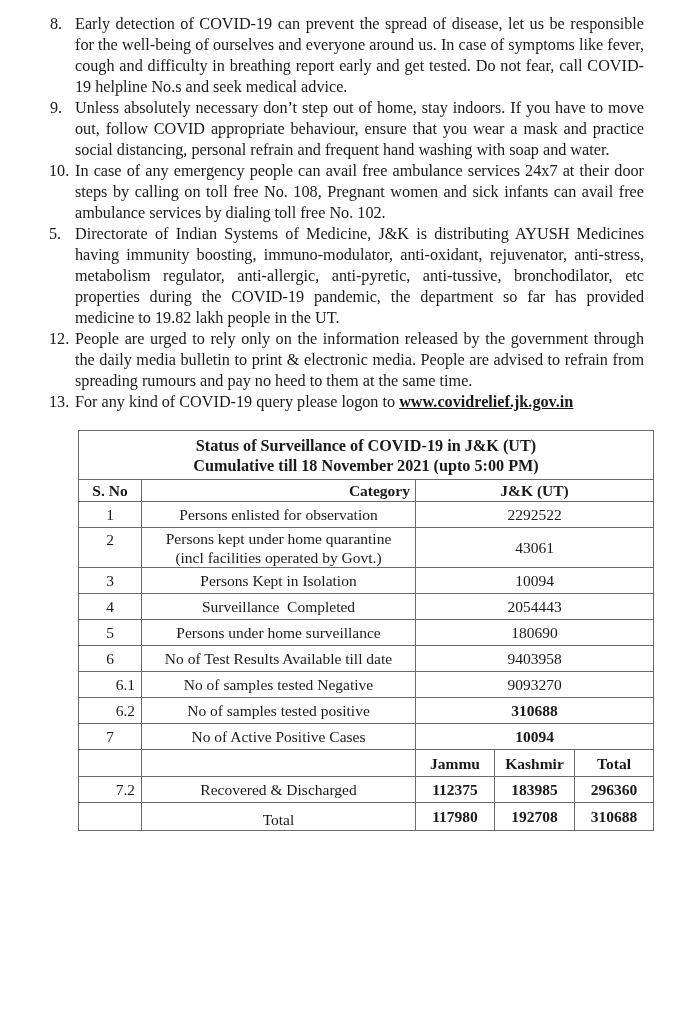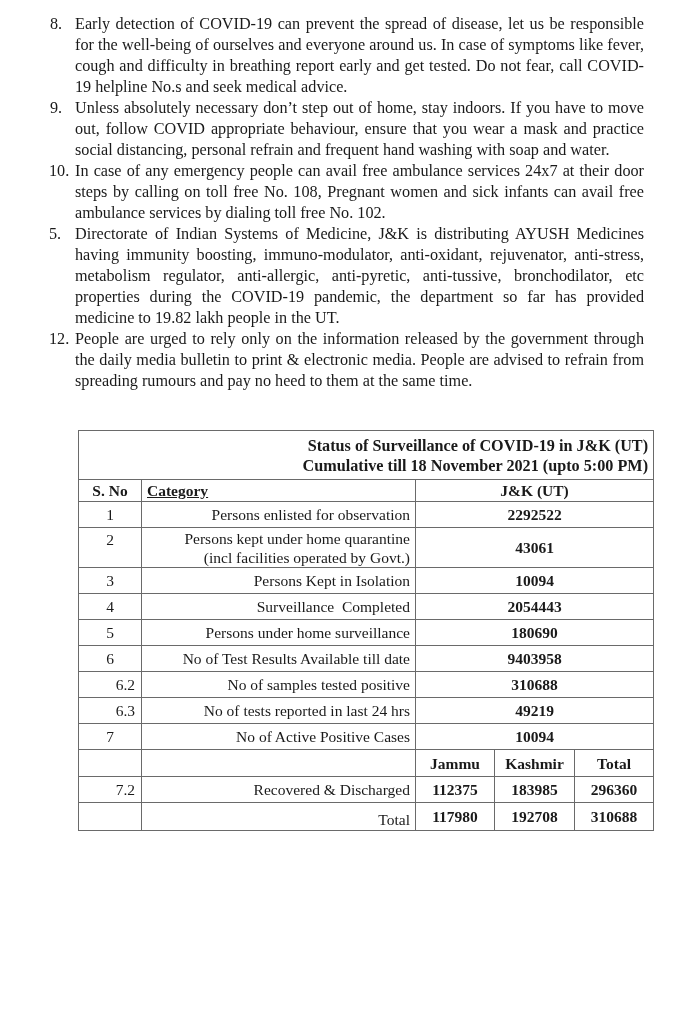--- a/index.html
+++ b/index.html
@@ -64,41 +64,41 @@
       font-size: 15.5px;
       table-layout: fixed;
     }
     table.stat td, table.stat th {
       border: 1px solid #6a6a6a;
       padding: 0 5px;
       vertical-align: middle;
       line-height: 19px;
     }
     table.stat .title-cell {
-      text-align: right;
+      text-align: center;
       font-weight: bold;
       font-size: 16.2px;
       line-height: 20px;
       height: 47px;
       padding-top: 1px;
     }
     table.stat .sno {
       text-align: center;
     }
     table.stat .sno.sub {
       text-align: right;
       padding-right: 6px;
     }
-    table.stat .cat { text-align: right; }
-    table.stat .val { text-align: center; font-weight: bold; }
+    table.stat .cat { text-align: center; }
+    table.stat .val { text-align: center; }
     table.stat .bold { font-weight: bold; margin-top: 28px; }
     table.stat tr.r { height: 26px; }
     table.stat tr.r2 { height: 40px; }
     table.stat tr.hdr th { font-weight: bold; height: 21px; margin-left: 16px; }
-    table.stat tr.hdr th.cat { text-align: left; text-decoration: underline; }
+    table.stat tr.hdr th.cat { text-align: right; }
     table.stat tr.sub-hdr td { font-weight: bold; text-align: center; height: 26px; margin-top: 35px; }
     table.stat tr.total-row td.cat { padding-top: 6px; }
   </style>
 </head>
 <body>
 
 <div class="page">
 
   <ol class="points">
     <li>
@@ -113,20 +113,24 @@
       <span class="num">10.</span>
       <span>In case of any emergency people can avail free ambulance services 24x7 at their door steps by calling on </span><span class="bold">toll free No. 108,</span><span> Pregnant women and sick infants can avail free ambulance services by dialing </span><span class="bold">toll free No. 102</span><span>.</span>
     </li>
     <li class="two-digit">
       <span class="num">5.</span>
       <span>Directorate of Indian Systems of Medicine, J&amp;K is distributing AYUSH Medicines having immunity boosting, immuno-modulator, anti-oxidant, rejuvenator, anti-stress, metabolism regulator, anti-allergic, anti-pyretic, anti-tussive, bronchodilator, etc properties during the COVID-19 pandemic, the department so far has provided medicine to 19.82 lakh people in the UT.</span>
     </li>
     <li class="two-digit">
       <span class="num">12.</span>
       <span>People are urged to rely only on the information released by the government through the daily media bulletin to print &amp; electronic media. People are advised to refrain from spreading rumours and pay no heed to them at the same time.</span>
+    </li>
+    <li class="two-digit">
+      <span class="num">13.</span>
+      <span>For any kind of COVID-19 query please logon to </span><a class="url">www.covidrelief.jk.gov.in</a>
     </li>
   </ol>
 
   <table class="stat">
     <colgroup>
       <col style="width:63px">
       <col style="width:274px">
       <col style="width:79px">
       <col style="width:80px">
       <col style="width:79px">
@@ -171,28 +175,28 @@
       <td class="sno">5</td>
       <td class="cat">Persons under home surveillance</td>
       <td class="val" colspan="3">180690</td>
     </tr>
     <tr class="r">
       <td class="sno">6</td>
       <td class="cat">No of Test Results Available till date</td>
       <td class="val" colspan="3">9403958</td>
     </tr>
     <tr class="r">
+      <td class="sno sub">6.1</td>
+      <td class="cat">No of samples tested Negative</td>
+      <td class="val" colspan="3">9093270</td>
+    </tr>
+    <tr class="r">
       <td class="sno sub">6.2</td>
       <td class="cat">No of samples tested positive</td>
       <td class="val bold" colspan="3">310688</td>
-    </tr>
-    <tr class="r">
-      <td class="sno sub">6.3</td>
-      <td class="cat">No of tests reported in last 24 hrs</td>
-      <td class="val bold" colspan="3">49219</td>
     </tr>
     <tr class="r">
       <td class="sno">7</td>
       <td class="cat">No of Active Positive Cases</td>
       <td class="val bold" colspan="3">10094</td>
     </tr>
 
     <tr class="sub-hdr">
       <td></td>
       <td></td>

